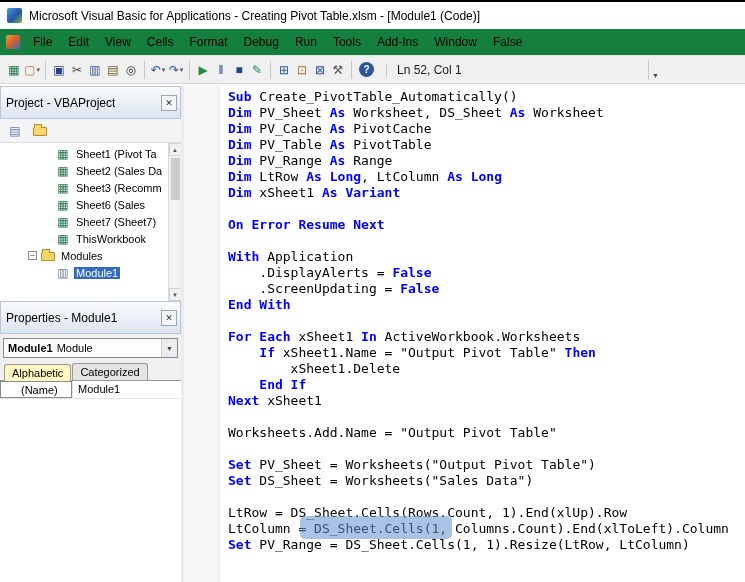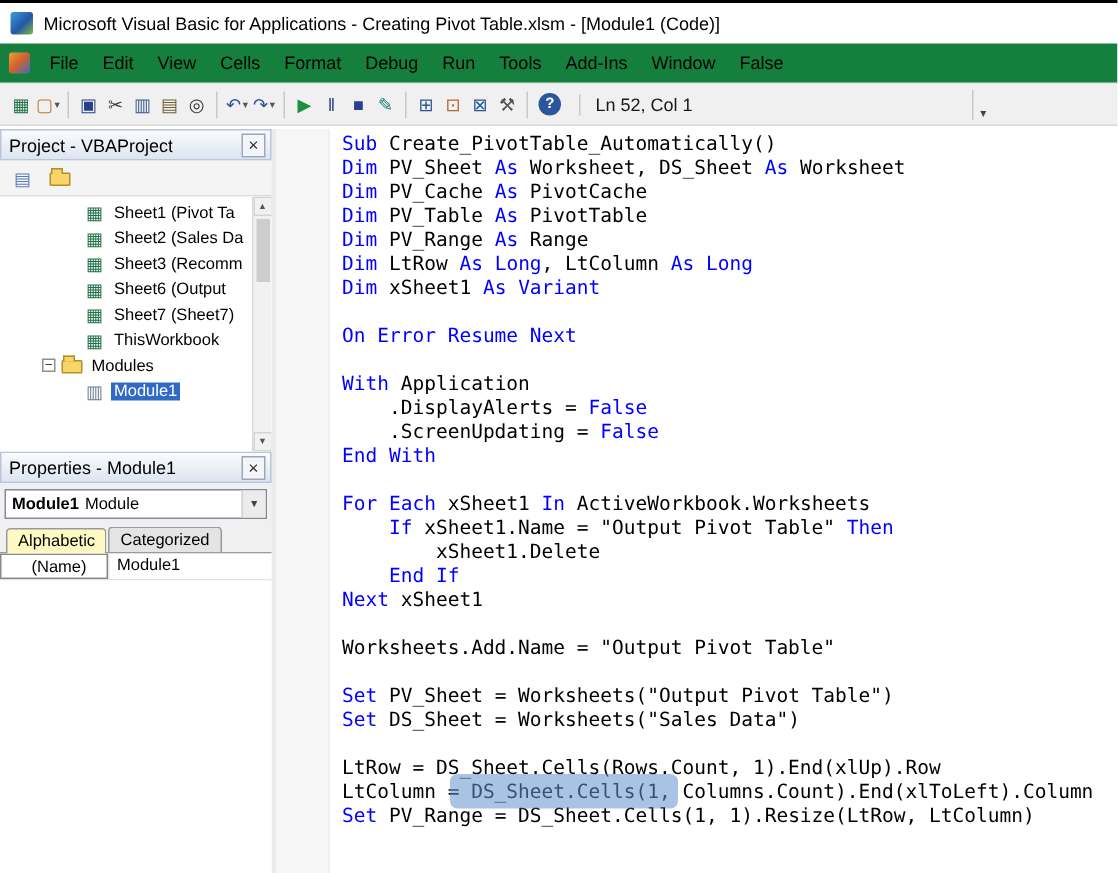--- a/index.html
+++ b/index.html
@@ -32,21 +32,21 @@
   .tb-dd2 { font-size:8px; color:#444; }
 
   
   .main { position:absolute; top:84px; left:0; right:0; bottom:0; display:flex; }
   .left { width:184px; background:#f0f0f0; border-right:3px solid #ececec; display:flex; flex-direction:column; flex:0 0 auto; }
 
   .panel { display:flex; flex-direction:column; }
   .panel.project { height:215px; }
   .panel.properties { flex:1; }
 
-  .panel-header { height:21px; flex:0 0 auto; display:flex; align-items:center; padding:0 3px 0 5px; font-size:12px;
+  .panel-header { height:33px; flex:0 0 auto; display:flex; align-items:center; padding:0 3px 0 5px; font-size:12px;
                   background:linear-gradient(#fafbfd,#dde5f1); border:1px solid #b9c6da; }
   .panel-title { white-space:nowrap; overflow:hidden; }
   .close-x { margin-left:auto; width:16px; height:16px; display:flex; align-items:center; justify-content:center;
              font-size:9px; color:#333; background:#f3f5f9; border:1px solid #9aa7bb; cursor:default; }
 
   .minibar { height:24px; flex:0 0 auto; background:#f4f4f4; border-bottom:1px solid #dcdcdc; display:flex; align-items:center; gap:5px; padding:0 5px; }
   .mini-btn { width:20px; height:20px; display:flex; align-items:center; justify-content:center; }
   .ico { width:14px; text-align:center; font-size:12px; line-height:14px; flex:0 0 auto; }
 
   .tree-wrap { position:relative; flex:1; background:#fff; overflow:hidden; }
@@ -81,21 +81,21 @@
   .combo-row { height:27px; flex:0 0 auto; background:#f0f0f0; border-bottom:1px solid #d4d4d4; display:flex; align-items:center; gap:6px; padding:0 0 0 4px; }
   .combo { height:21px; background:#fff; border:1px solid #767676; display:flex; align-items:center; padding-left:6px; font-size:12px; white-space:nowrap; overflow:hidden; }
   .combo.obj { width:458px; flex:0 0 auto; }
   .combo.proc { flex:1; border-right:none; }
   .combo .combo-arrow { height:100%; background:#f5f5f5; border-left:1px solid #d9d9d9; width:18px; }
 
   .code-area { flex:1; position:relative; display:flex; overflow:hidden; background:#fff; }
   .margin-strip { width:36px; flex:0 0 auto; background:#f6f6f6; border-right:1px solid #ededed; }
   .code-lines { flex:1; padding:3px 0 0 8px; font-family:"DejaVu Sans Mono","Liberation Mono",monospace; font-size:13px; line-height:16px; white-space:pre; overflow:hidden; }
   .code-line { height:16px; }
-  .k { color:var(--kw,#0000ff); }
+  .k { color:var(--kw,#0000ff);font-weight:bold; }
   .n { color:#000; }
   .watermark { position:absolute; left:116px; top:430px; width:152px; height:23px; border-radius:5px; background:rgba(96,146,205,0.55); }
 </style>
 </head>
 <body>
 
 <div class="app">
 
   <div class="titlebar">
     <span class="app-icon"></span>
@@ -216,21 +216,21 @@
               <div class="tree-row" style="padding-left: 56px;">
                 <span class="ico" style="color: rgb(30, 113, 69);">▦</span>
                 <span class="tree-label">Sheet2 (Sales Da</span>
               </div>
               <div class="tree-row" style="padding-left: 56px;">
                 <span class="ico" style="color: rgb(30, 113, 69);">▦</span>
                 <span class="tree-label">Sheet3 (Recomm</span>
               </div>
               <div class="tree-row" style="padding-left: 56px;">
                 <span class="ico" style="color: rgb(30, 113, 69);">▦</span>
-                <span class="tree-label">Sheet6 (Output</span>
+                <span class="tree-label">Sheet6 (Sales</span>
               </div>
               <div class="tree-row" style="padding-left: 56px;">
                 <span class="ico" style="color: rgb(30, 113, 69);">▦</span>
                 <span class="tree-label">Sheet7 (Sheet7)</span>
               </div>
               <div class="tree-row" style="padding-left: 56px;">
                 <span class="ico" style="color: rgb(30, 113, 69);">▦</span>
                 <span class="tree-label">ThisWorkbook</span>
               </div>
               <div class="tree-row" style="padding-left: 28px;">

